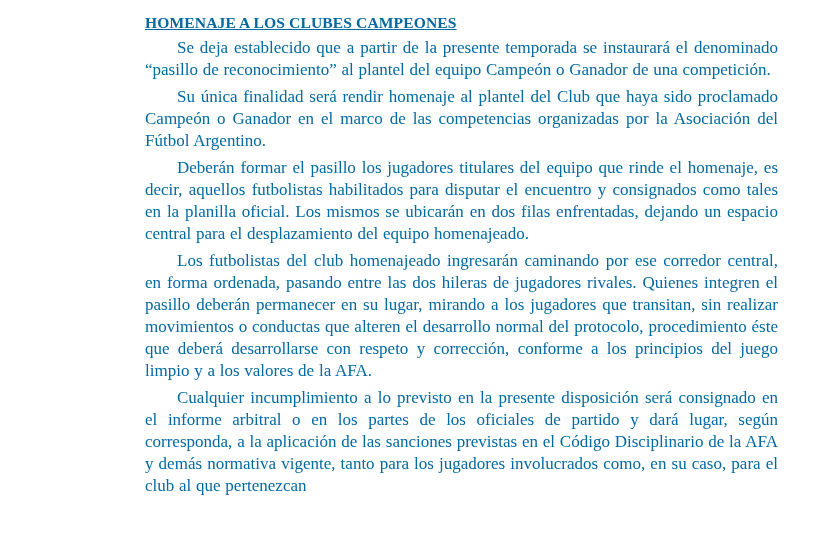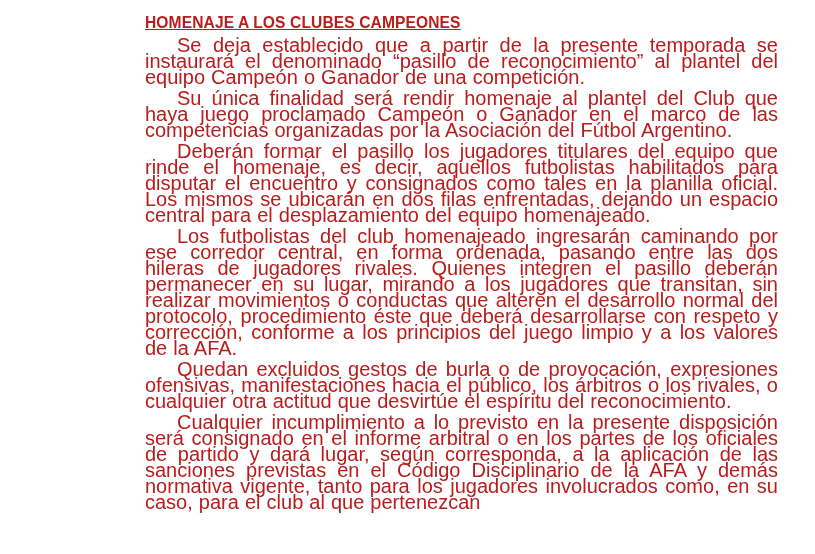--- a/index.html
+++ b/index.html
@@ -11,51 +11,50 @@
       height: 554px;
       background: #ffffff;
       overflow: hidden;
       position: relative;
     }
     .page {
       position: absolute;
       left: 145px;
       top: 13px;
       width: 633px;
-      color: #b91c1c;
-      font-family: Liberation Sans, sans-serif;
+      color: #0369a1;
+      font-family: Liberation Serif, serif;
     }
     .doc-title {
       font-size: 15.6px;
       font-weight: bold;
       text-decoration: underline;
       line-height: 19px;
       margin: 0 0 4px 0;
       letter-spacing: 0.1px;
     }
     .doc-p {
-      font-size: 20px;
-      line-height: 16px;
+      font-size: 17px;
+      line-height: 22px;
       text-align: justify;
       text-indent: 32px;
       margin: 5px 0 0 0;
       word-spacing: 0.5px;
     }
   </style>
 </head>
 <body>
 
 <div class="page">
   <h1 class="doc-title">HOMENAJE A LOS CLUBES CAMPEONES</h1>
 
   <p class="doc-p">Se deja establecido que a partir de la presente temporada se instaurará el denominado “pasillo de reconocimiento” al plantel del equipo Campeón o Ganador de una competición.</p>
 
 
-  <p class="doc-p">Su única finalidad será rendir homenaje al plantel del Club que haya juego proclamado Campeón o Ganador en el marco de las competencias organizadas por la Asociación del Fútbol Argentino.</p>
+  <p class="doc-p">Su única finalidad será rendir homenaje al plantel del Club que haya sido proclamado Campeón o Ganador en el marco de las competencias organizadas por la Asociación del Fútbol Argentino.</p>
 
   <p class="doc-p">Deberán formar el pasillo los jugadores titulares del equipo que rinde el homenaje, es decir, aquellos futbolistas habilitados para disputar el encuentro y consignados como tales en la planilla oficial. Los mismos se ubicarán en dos filas enfrentadas, dejando un espacio central para el desplazamiento del equipo homenajeado.</p>
 
   <p class="doc-p">Los futbolistas del club homenajeado ingresarán caminando por ese corredor central, en forma ordenada, pasando entre las dos hileras de jugadores rivales. Quienes integren el pasillo deberán permanecer en su lugar, mirando a los jugadores que transitan, sin realizar movimientos o conductas que alteren el desarrollo normal del protocolo, procedimiento éste que deberá desarrollarse con respeto y corrección, conforme a los principios del juego limpio y a los valores de la AFA.</p>
 
-  <p class="doc-p">Quedan excluidos gestos de burla o de provocación, expresiones ofensivas, manifestaciones hacia el público, los árbitros o los rivales, o cualquier otra actitud que desvirtúe el espíritu del reconocimiento.</p>
 
   <p class="doc-p">Cualquier incumplimiento a lo previsto en la presente disposición será consignado en el informe arbitral o en los partes de los oficiales de partido y dará lugar, según corresponda, a la aplicación de las sanciones previstas en el Código Disciplinario de la AFA y demás normativa vigente, tanto para los jugadores involucrados como, en su caso, para el club al que pertenezcan</p>
 </div>
 
 </body></html>

